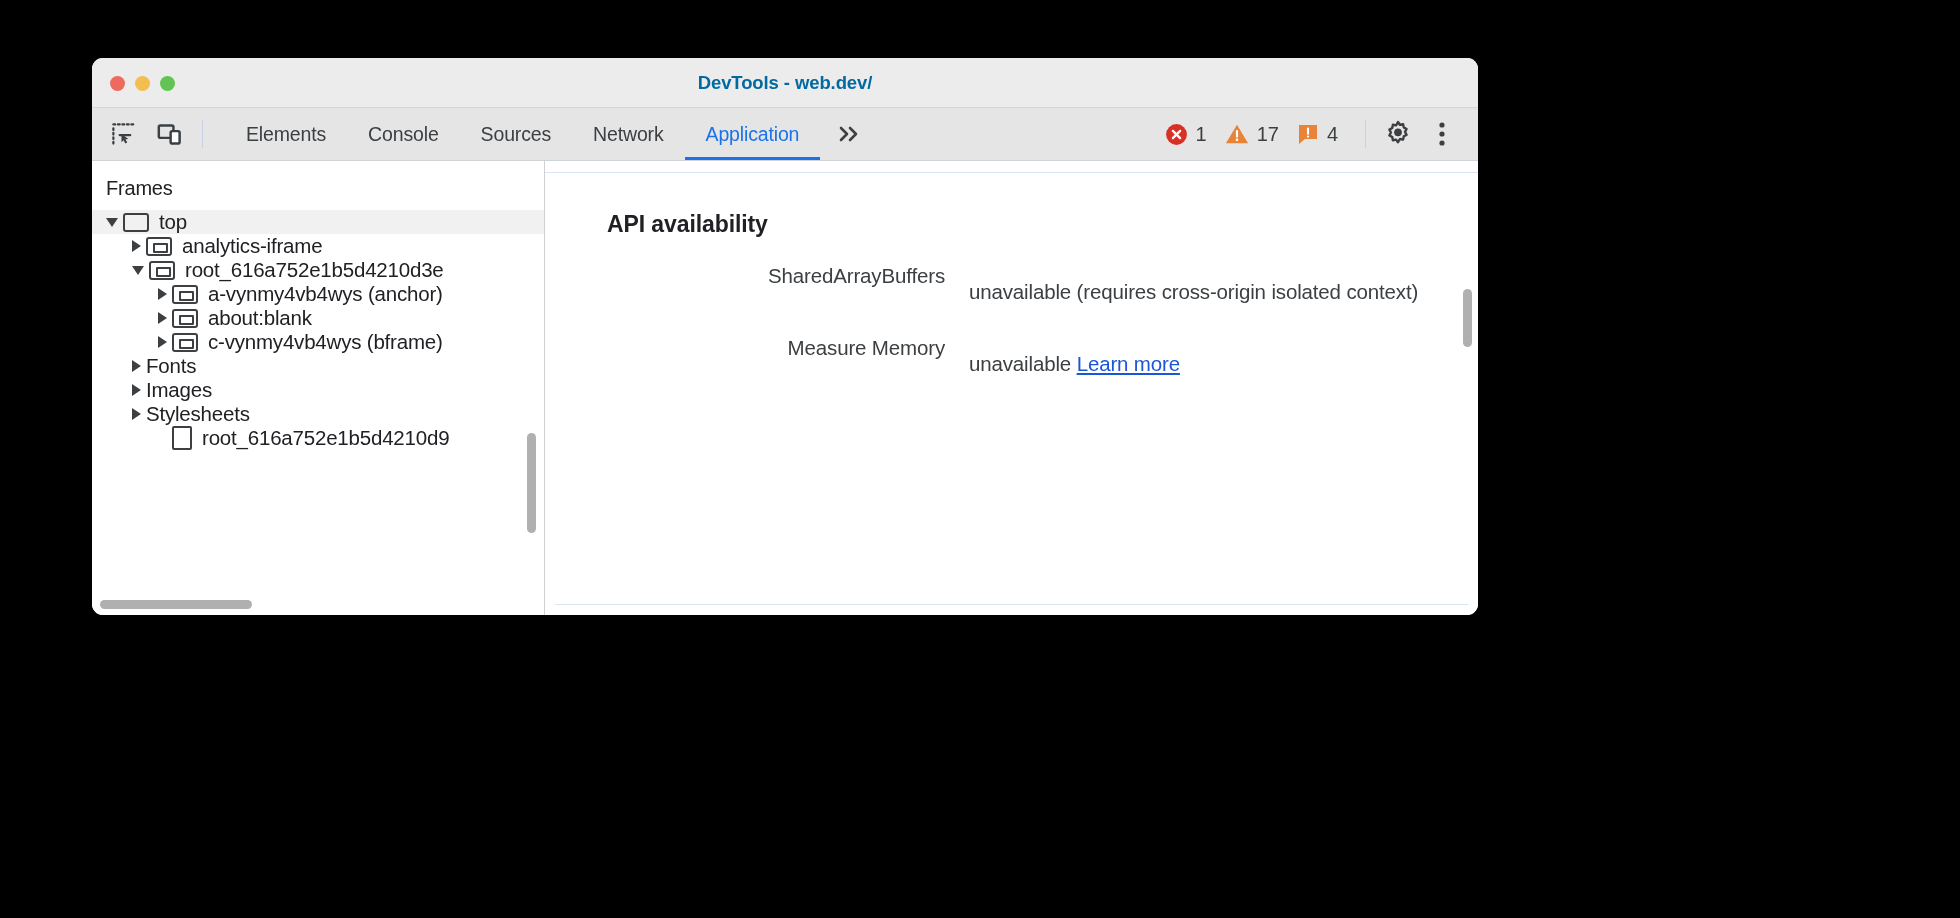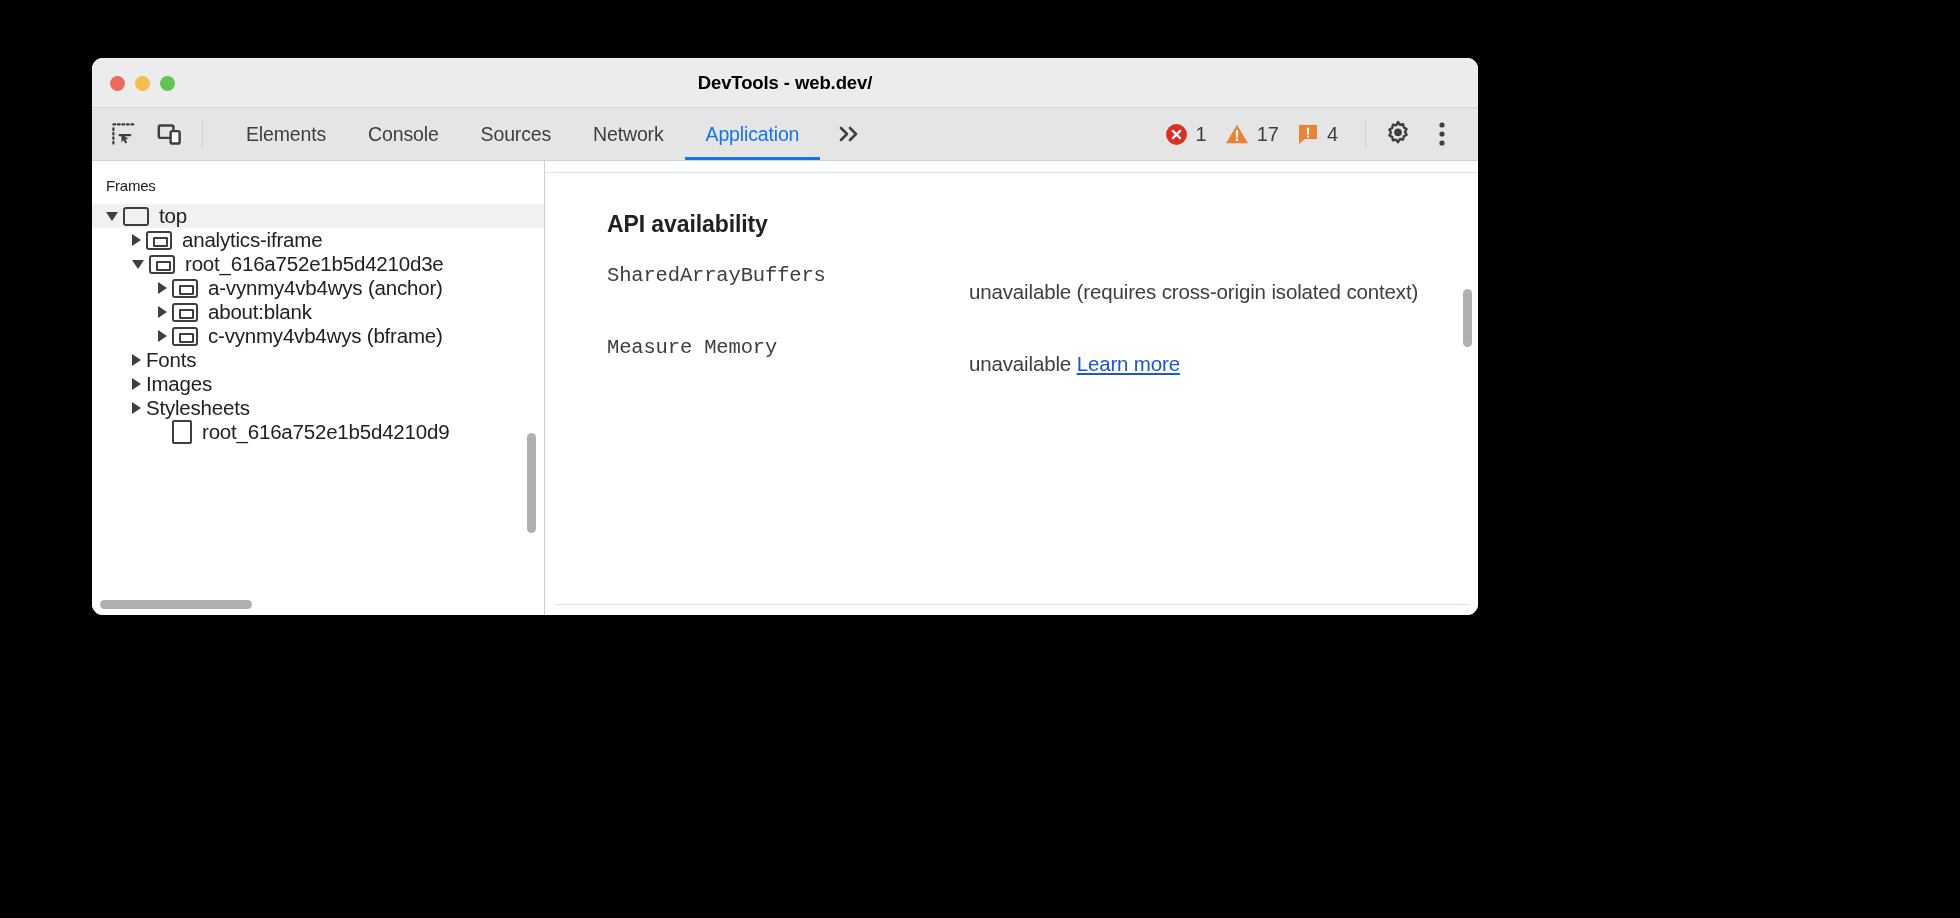--- a/index.html
+++ b/index.html
@@ -35,21 +35,21 @@
   .lights { position: absolute; left: 18px; top: 0; height: 50px; display: flex; align-items: center; gap: 10px; }
   .light { width: 15px; height: 15px; border-radius: 50%; }
   .light.red { background: #ed6a5e; }
   .light.yellow { background: #f4bd4f; }
   .light.green { background: #61c454; }
   #window-title {
     width: 100%;
     text-align: center;
     font-size: 18.5px;
     font-weight: bold;
-    color: #000000;
+    color: #0369a1;
     letter-spacing: -0.1px;
   }
 
   
   #toolbar {
     height: 53px;
     flex: 0 0 53px;
     background: #e5e5e5;
     border-bottom: 1px solid #cfd3d6;
     display: flex;
@@ -108,21 +108,21 @@
   
   #sidebar {
     width: 453px;
     flex: 0 0 453px;
     background: #ffffff;
     border-right: 1px solid #d0d0d0;
     position: relative;
     overflow: hidden;
   }
   #sidebar-header {
-    font-size: 15px;
+    font-size: 20px;
     color: #202124;
     padding: 16px 0 10px 14px;
     letter-spacing: -0.2px;
   }
   .tree-row {
     display: flex; align-items: center;
     height: 24px;
     font-size: 20.5px;
     color: #202124;
     white-space: nowrap;
@@ -223,23 +223,23 @@
   }
   #api-table {
     margin-top: 26px;
     font-size: 20.5px;
     color: #3c4043;
     letter-spacing: -0.15px;
   }
   .api-row { display: flex; align-items: flex-start; margin-bottom: 16px; }
   .api-key {
     width: 362px;
+    text-align: right;
     padding-right: 24px;
     flex: 0 0 362px;
-    font-family: Liberation Mono, monospace;
   }
   .api-val { flex: 1; line-height: 56px; max-width: 470px; }
   #main-bottom-rule {
     position: absolute;
     left: 10px; right: 10px; bottom: 10px;
     border-bottom: 1px solid #dbe4f5;
   }
   #main-vscroll {
     position: absolute;
     right: 6px; top: 128px;

